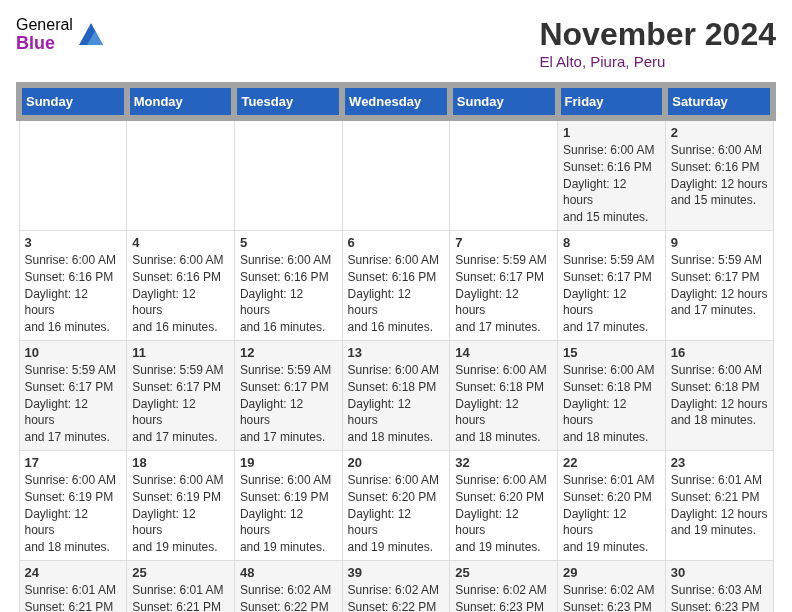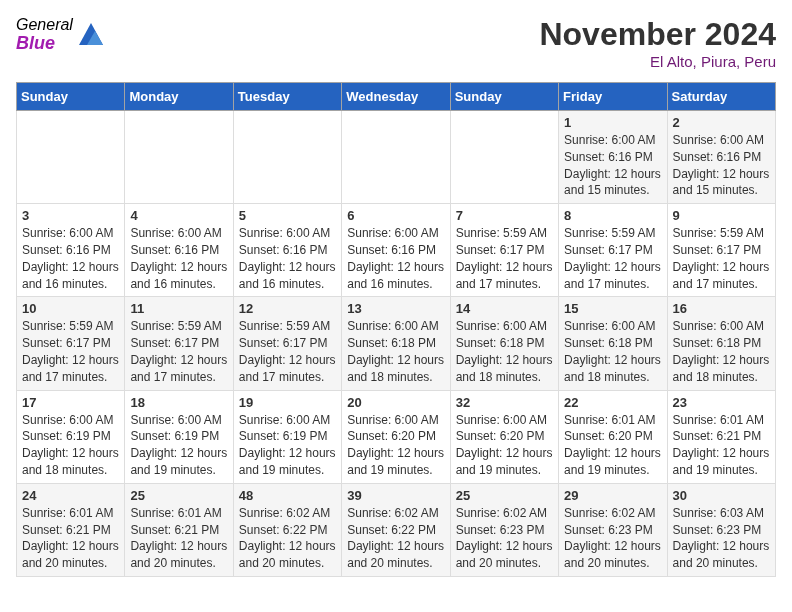--- a/index.html
+++ b/index.html
@@ -13,39 +13,37 @@
     .header {
       display: flex;
       justify-content: space-between;
       align-items: flex-start;
       margin-bottom: 12px;
     }
     .logo {
       display: flex;
       align-items: center;
       gap: 2px;
-      font-style: italic;
     }
     .logo-text {
       display: flex;
       flex-direction: column;
       line-height: 1.1;
     }
     .logo-blue {
       font-size: 18px;
       font-weight: bold;
       color: #a21caf;
     }
     .logo-icon {
       width: 28px;
       height: 28px;
       margin-left: 2px;
     }
     .title-block {
-      text-align: right;
     }
     .month-title {
       font-size: 32px;
       font-weight: bold;
       color: #333;
     }
     .location {
       font-size: 15px;
       color: #701a75;
     }
@@ -54,21 +52,21 @@
       border-collapse: collapse;
       table-layout: fixed;
     }
     .calendar th {
       background-color: #2563c0;
       color: #fff;
       font-size: 13px;
       font-weight: bold;
       padding: 6px 4px;
       text-align: left;
-      border: 1px solid #a3a3a3;
+      border: 6px solid #a3a3a3;
     }
     .calendar td {
       vertical-align: top;
       border: 1px solid #ddd;
       padding: 4px 5px;
       font-size: 10px;
       color: #333;
       height: 78px;
       background: #fff;
     }

